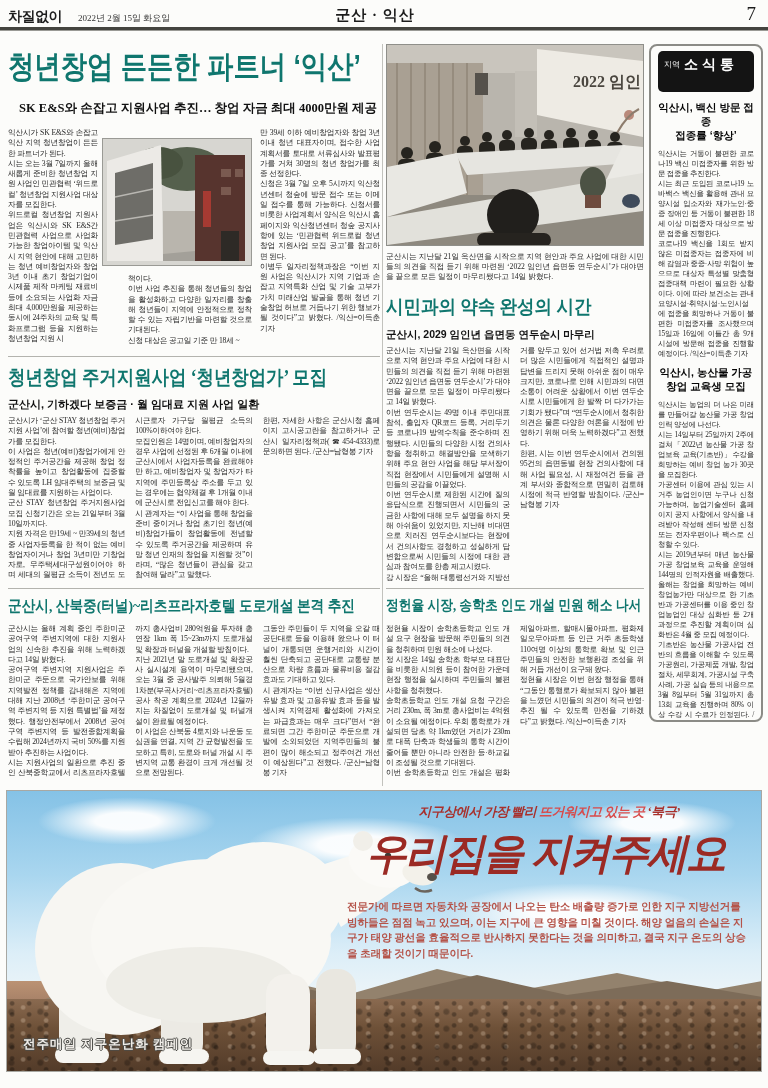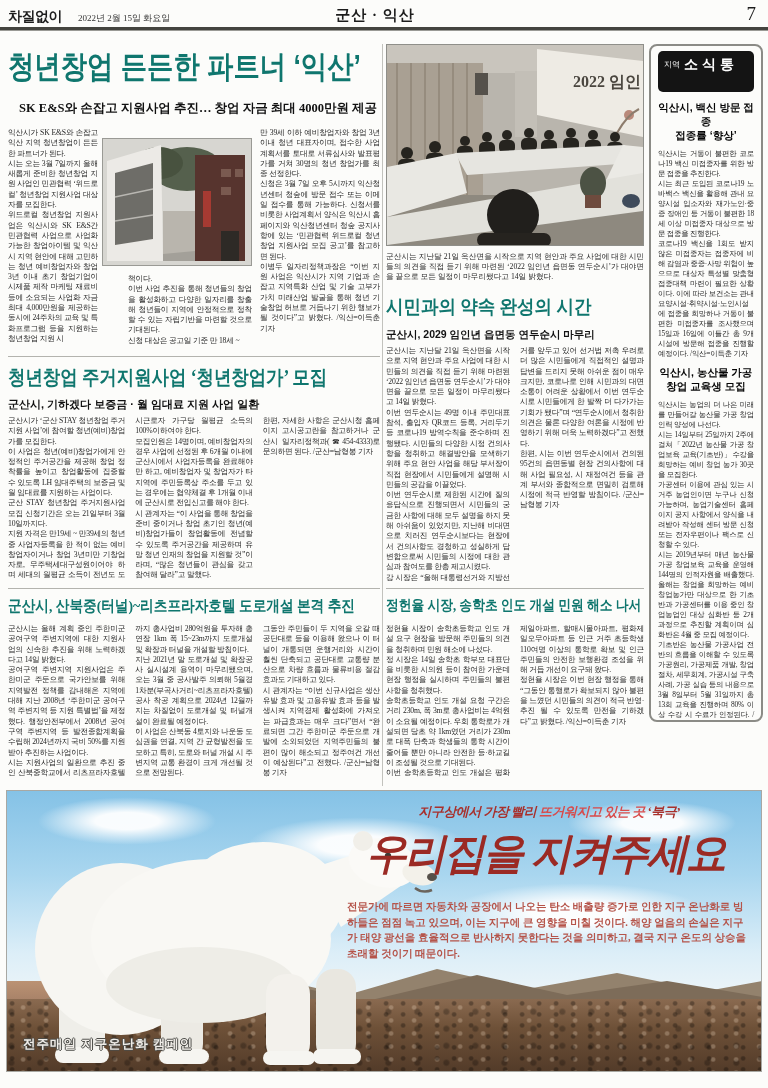--- a/index.html
+++ b/index.html
@@ -278,17 +278,17 @@
       <circle cx="352" cy="42" r="10" fill="#f1efe9"></circle>
       <circle cx="377" cy="57" r="3.2" fill="#3e3a35"></circle>
       <rect x="44" y="248" width="54" height="16" rx="8" fill="#f6f5f1"></rect>
       <rect x="148" y="250" width="50" height="15" rx="8" fill="#f6f5f1"></rect>
       <rect x="252" y="252" width="52" height="14" rx="7" fill="#f6f5f1"></rect>
       <rect x="302" y="250" width="48" height="15" rx="7" fill="#f6f5f1"></rect>
     </svg>
 
     <div class="ad-tagline"><span class="tag-dark">지구상에서 가장 빨리 </span><span class="tag-bright">뜨거워지고 있는 곳</span><span class="tag-dark"> ‘북극’</span></div>
     <div class="ad-slogan">우리집을 지켜주세요</div>
-    <div class="ad-body">전문가에 따르면 자동차와 공장에서 나오는 탄소 배출량 증가로 인한 지구 온난화로 빙하들은 점점 녹고 있으며, 이는 지구에 큰 영향을 미칠 것이다. 해양 얼음의 손실은 지구가 태양 광선을 효율적으로 반사하지 못한다는 것을 의미하고, 결국 지구 온도의 상승을 초래할 것이기 때문이다.</div>
+    <div class="ad-body">전문가에 따르면 자동차와 공장에서 나오는 탄소 배출량 증가로 인한 지구 지방선거를 빙하들은 점점 녹고 있으며, 이는 지구에 큰 영향을 미칠 것이다. 해양 얼음의 손실은 지구가 태양 광선을 효율적으로 반사하지 못한다는 것을 의미하고, 결국 지구 온도의 상승을 초래할 것이기 때문이다.</div>
     <div class="ad-credit">전주매일 지구온난화 캠페인</div>
   </div>
 
 </div>
 
 </body></html>

